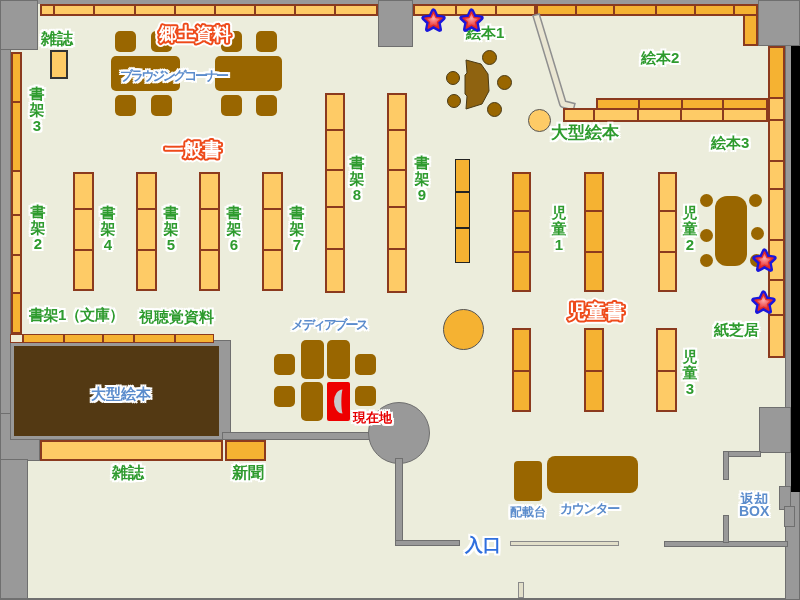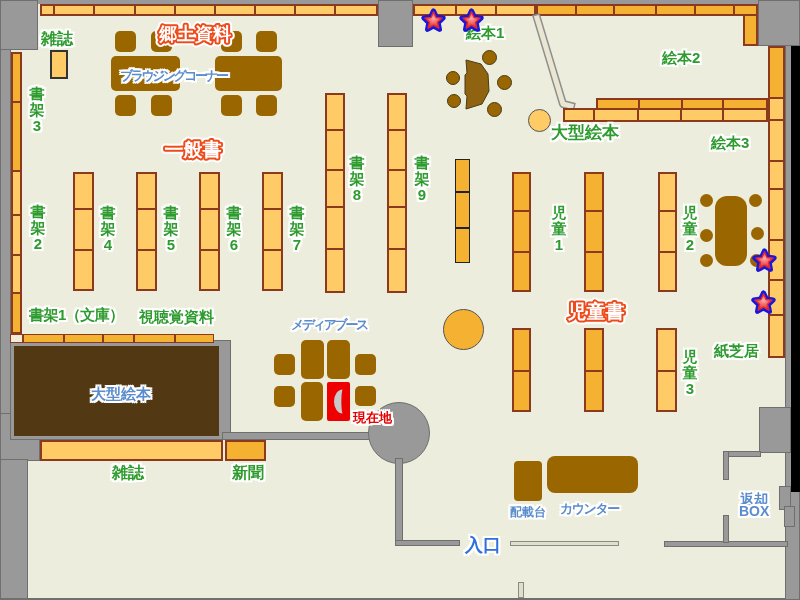--- a/index.html
+++ b/index.html
@@ -325,39 +325,39 @@
 <div class="t g v" style="left:224px;top:205px;width:20px">書<br>架<br>6</div>
 
 <div class="t g v" style="left:287px;top:205px;width:20px">書<br>架<br>7</div>
 
 <div class="t g v" style="left:347px;top:155px;width:20px">書<br>架<br>8</div>
 
 <div class="t g v" style="left:412px;top:155px;width:20px">書<br>架<br>9</div>
 
 <div class="t g" style="left:466px;top:24px">絵本1</div>
 
-<div class="t g" style="left:662px;top:49px">絵本2</div>
+<div class="t g" style="left:641px;top:49px">絵本2</div>
 
 <div class="t g" style="left:711px;top:134px">絵本3</div>
 
 <div class="t g" style="left:551px;top:121px;font-size:17px">大型絵本</div>
 
 <div class="t g v" style="left:549px;top:205px;width:20px">児<br>童<br>1</div>
 
 <div class="t g v" style="left:680px;top:205px;width:20px">児<br>童<br>2</div>
 
 <div class="t g v" style="left:680px;top:349px;width:20px">児<br>童<br>3</div>
 
 <svg style="position:absolute;left:558px;top:293px" width="80" height="36" viewBox="0 0 80 36">
 <text x="38" y="25" text-anchor="middle" font-family="Liberation Sans, sans-serif" font-weight="bold" font-size="19" fill="none" stroke="#fff" stroke-width="8" stroke-linejoin="round">児童書</text>
 <text x="38" y="25" text-anchor="middle" font-family="Liberation Sans, sans-serif" font-weight="bold" font-size="19" fill="none" stroke="#EE4A1A" stroke-width="4" stroke-linejoin="round">児童書</text>
 <text x="38" y="25" text-anchor="middle" font-family="Liberation Sans, sans-serif" font-weight="bold" font-size="19" fill="#fff">児童書</text>
 </svg>
 
-<div class="t g" style="left:714px;top:342px">紙芝居</div>
+<div class="t g" style="left:714px;top:321px">紙芝居</div>
 
 <div class="t g" style="left:29px;top:306px;letter-spacing:-0.5px">書架1（文庫）</div>
 
 <div class="t g" style="left:139px;top:308px">視聴覚資料</div>
 
 <div class="t b" style="left:91px;top:385px;font-size:15px">大型絵本</div>
 
 <div class="t b" style="left:291px;top:316px;font-size:13px;letter-spacing:-2.4px">メディアブース</div>
 
 <div class="t" style="left:353px;top:409px;font-size:13px;color:#E60000">現在地</div>

